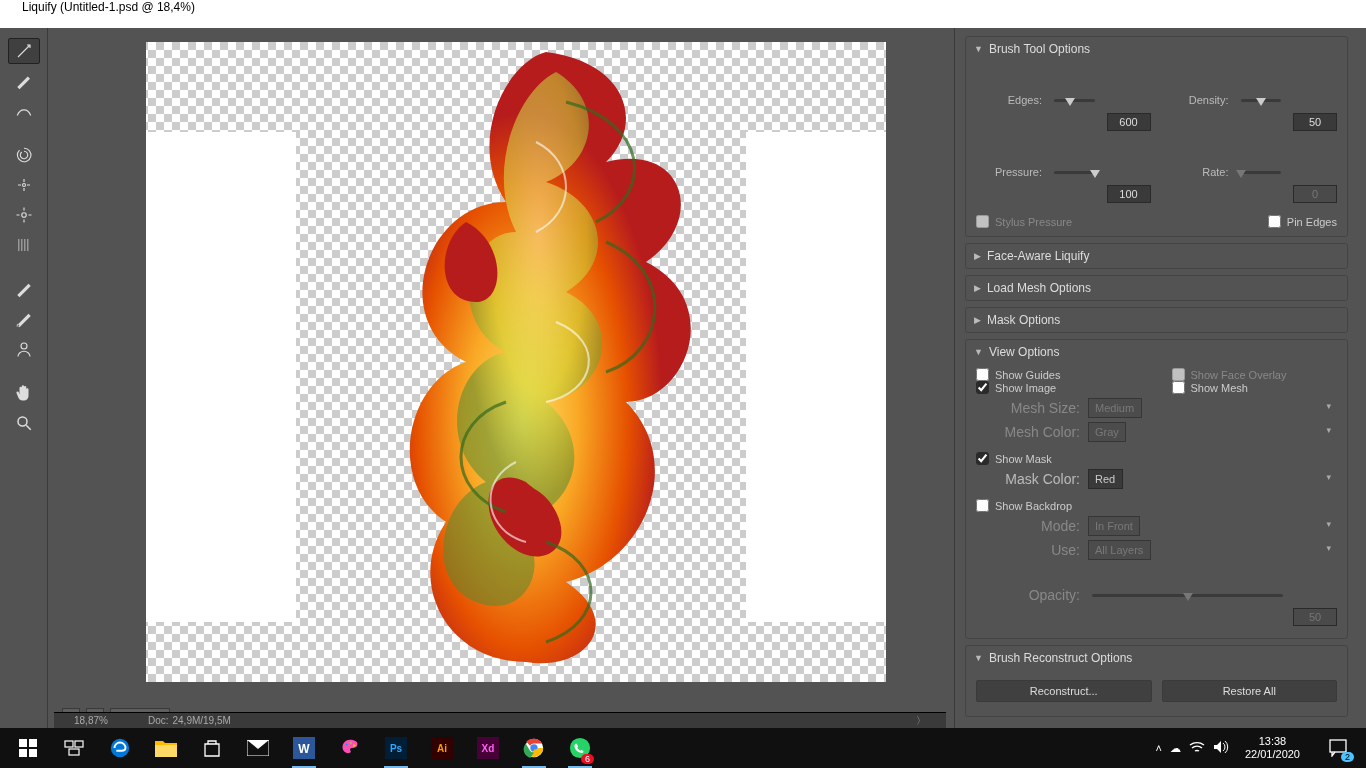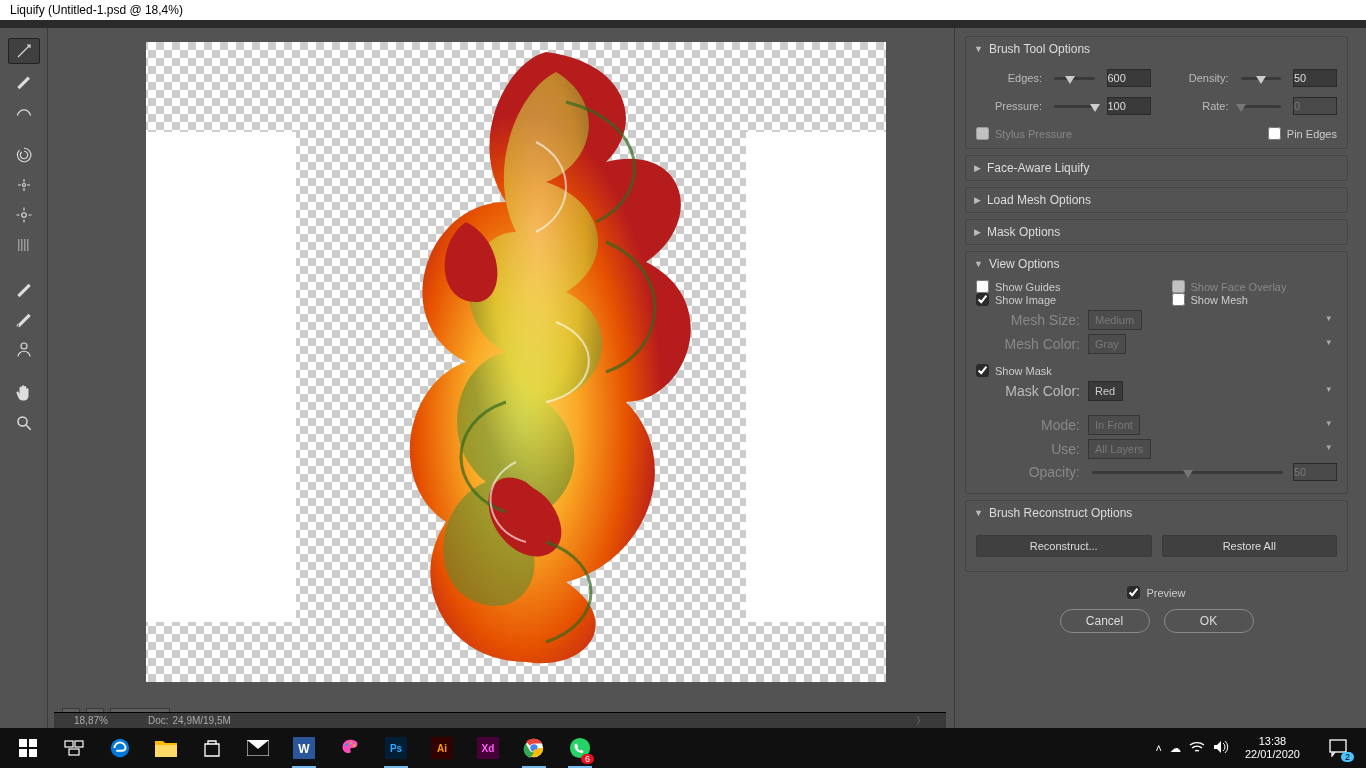--- a/index.html
+++ b/index.html
@@ -1,19 +1,19 @@
 <!DOCTYPE html>
 <html><head>
 <meta charset="utf-8">
 <style>
 * { margin: 0; padding: 0; box-sizing: border-box; font-family: "Segoe UI", Tahoma, sans-serif; }
 body { width: 1366px; height: 768px; overflow: hidden; background: #2a2a2a; position: relative; }
 
 
-.titlebar { height: 20px; background: #fff; display: flex; align-items: center; padding-left: 10px; font-size: 12px; color: #000; }
+.titlebar { height: 28px; background: #fff; display: flex; padding-left: 22px; font-size: 12px; color: #000; }
 
 
 .dialog { position: absolute; top: 28px; left: 0; right: 0; bottom: 40px; background: #535353; display: flex; }
 
 
 .toolbar { width: 48px; background: #535353; border-right: 1px solid #3a3a3a; padding-top: 10px; display: flex; flex-direction: column; align-items: center; gap: 4px; }
 .tool { width: 32px; height: 26px; display: flex; align-items: center; justify-content: center; color: #ccc; cursor: pointer; border-radius: 2px; }
 .tool.active { background: #404040; border: 1px solid #222; }
 .tool svg { width: 18px; height: 18px; }
 .tool-spacer { height: 10px; }
@@ -36,21 +36,21 @@
 
 .panel { width: 412px; background: #535353; border-left: 1px solid #3a3a3a; color: #ccc; font-size: 12px; padding: 8px 18px 8px 10px; overflow-y:auto; }
 .panel-title { color:#ddd; font-size:12px; margin-bottom:6px; padding-left:2px; }
 .section { border: 1px solid #444; border-radius: 3px; background:#535353; margin-bottom:6px; }
 .section-header { padding:5px 8px; cursor:pointer; display:flex; align-items:center; gap:6px; font-size:12px; color:#ddd; }
 .tri { font-size:9px; color:#bbb; }
 .section-body { padding:4px 10px 8px 10px; }
 
 .row { display:flex; align-items:center; gap:8px; margin:4px 0; }
 .row-label { width: 66px; text-align:right; font-size:11px; color:#bbb; }
-.num-input { width: 44px; height:18px; background:#3a3a3a; border:1px solid #2a2a2a; color:#ddd; font-size:11px; text-align:left; }
+.num-input { width: 44px; height:18px; background:#3a3a3a; border:1px solid #2a2a2a; color:#ddd; font-size:11px; text-align:center;margin-top:44px; }
 .num-input.disabled { color:#777; background:#4a4a4a; }
 .slider-wrap { flex:1; height:14px; position:relative; display:flex; align-items:center; margin:0 4px; }
 .slider-track { height:3px; background:#3a3a3a; width:100%; border-radius:2px; }
 .slider-thumb { position:absolute; width:0; height:0; border-left:5px solid transparent; border-right:5px solid transparent; border-top:8px solid #ccc; top:5px; transform:translateX(-50%); }
 .slider-thumb.disabled { border-top-color:#777; }
 
 .two-col { display:grid; grid-template-columns:1fr 1fr; gap:0 30px; }
 .chk { display:flex; align-items:center; gap:6px; font-size:11px; color:#ccc; }
 .chk input { width:13px; height:13px; accent-color:#2a2a2a; }
 .chk.disabled { color:#888; }
@@ -322,20 +322,24 @@
         <div style="height:6px"></div>
         <label class="chk">
             <input type="checkbox" checked="" style="">
             <span>Show Mask</span>
           </label>
         <div class="fld-row">
           <span class="fld-label">Mask Color:</span>
           <div class="sel-wrap"><select class="sel"><option>Red</option></select></div>
         </div>
         <div style="height:6px"></div>
+        <label class="chk">
+            <input type="checkbox" style="">
+            <span>Show Backdrop</span>
+          </label>
         <div class="fld-row">
           <span class="fld-label disabled">Mode:</span>
           <div class="sel-wrap"><select class="sel disabled" disabled=""><option>In Front</option></select></div>
         </div>
         <div class="fld-row">
           <span class="fld-label disabled">Use:</span>
           <div class="sel-wrap"><select class="sel disabled" disabled=""><option>All Layers</option></select></div>
         </div>
         <div class="fld-row">
           <span class="fld-label disabled">Opacity:</span>

